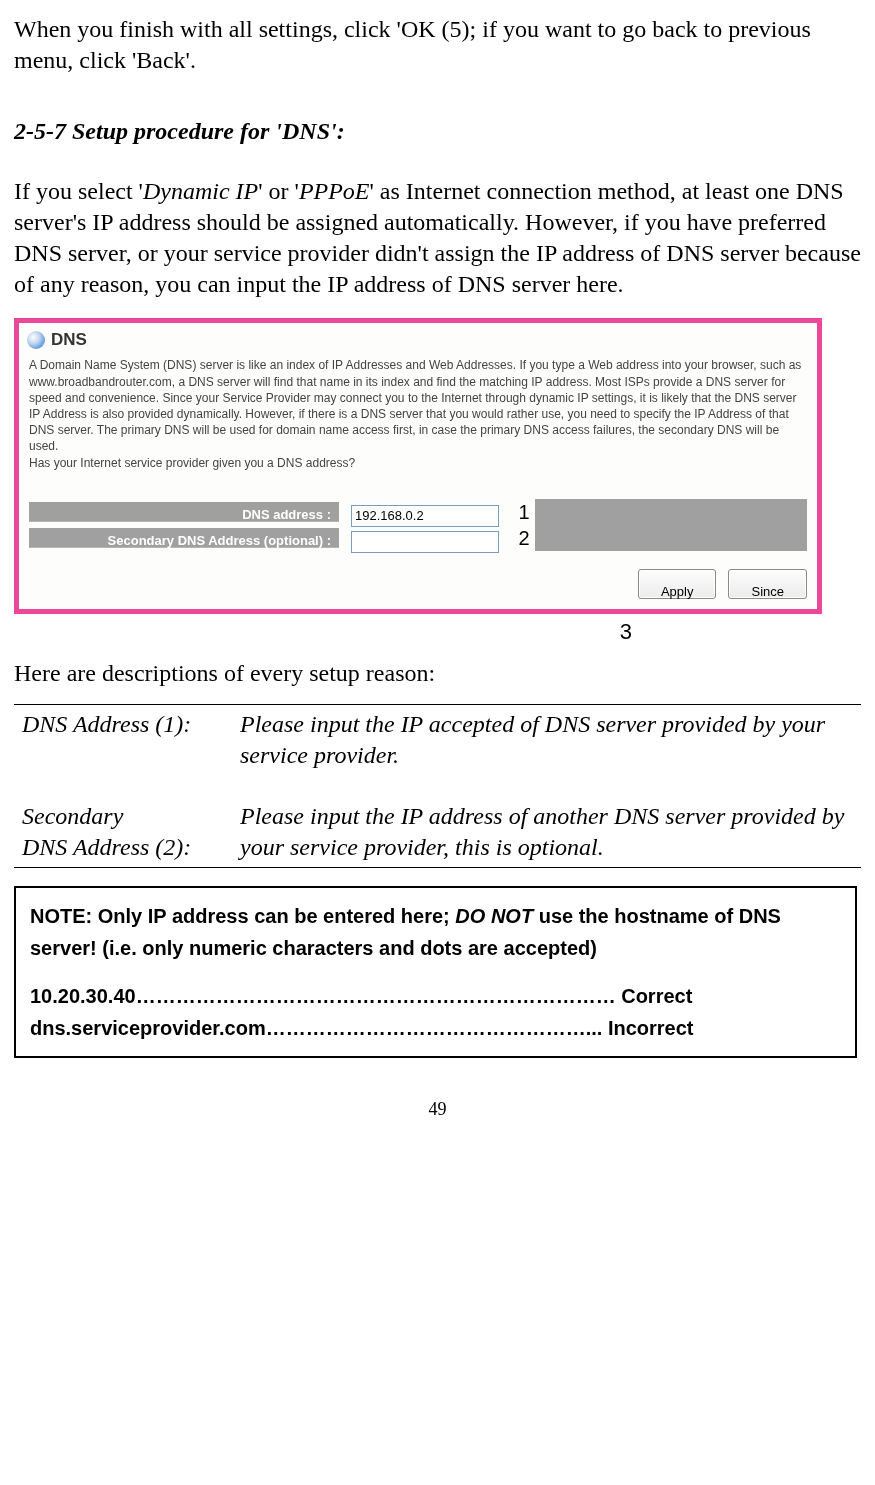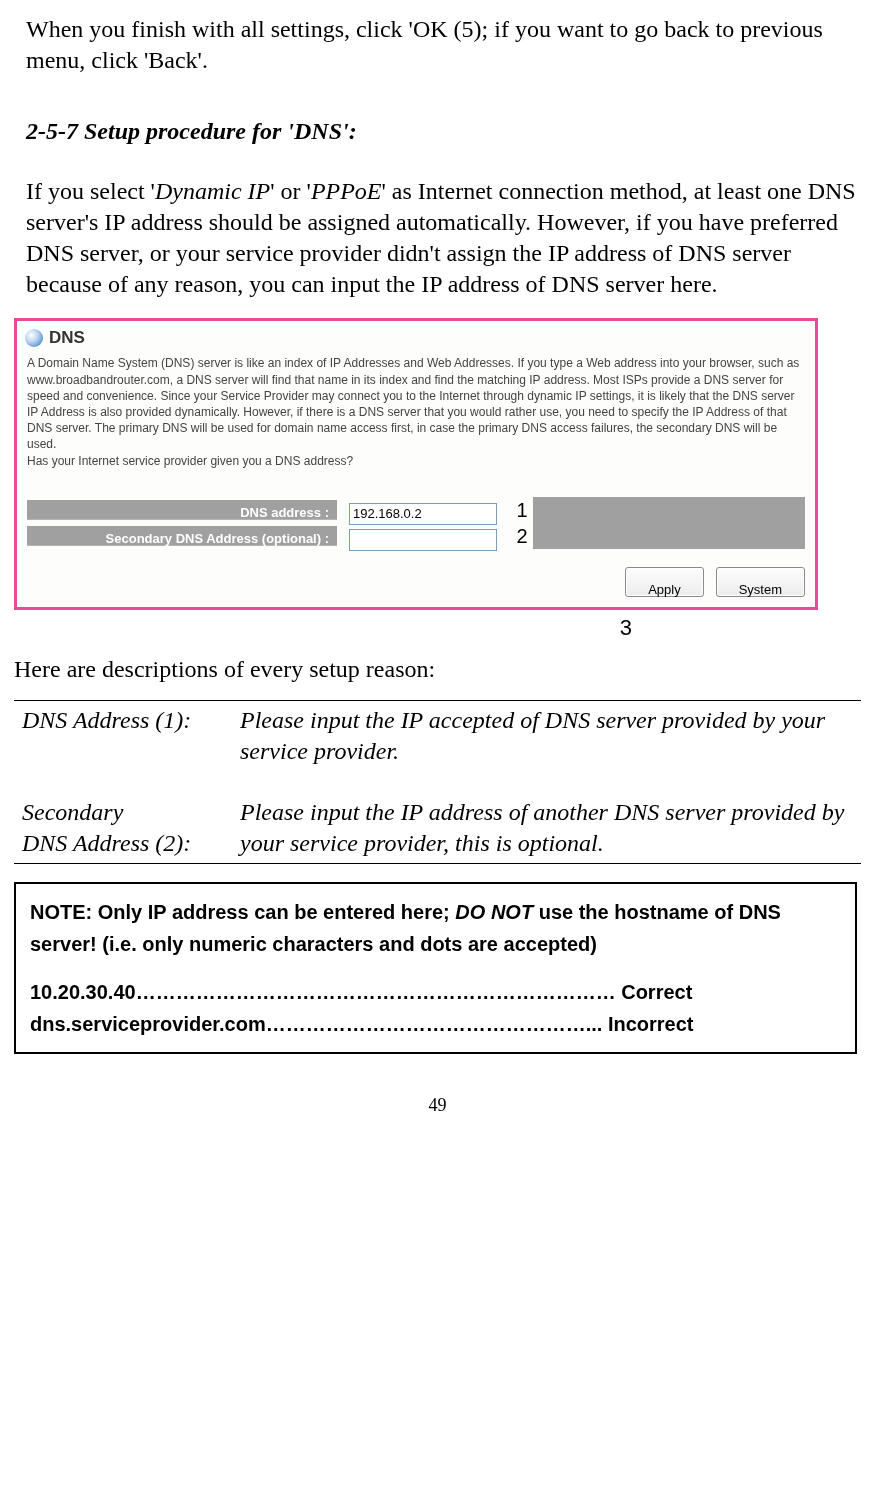--- a/index.html
+++ b/index.html
@@ -5,26 +5,26 @@
   body {
     margin: 0;
     padding: 14px 14px 20px 14px;
     font-family: "Times New Roman", Times, serif;
     font-size: 24px;
     width: 875px;
     box-sizing: border-box;
     color: #000;
     line-height: 1.3;
   }
-  .para { margin: 0 0 18px 12px; }
-  .heading { font-weight: bold; font-style: italic; margin: 40px 0 28px 12px; }
+  .para { margin: 0 0 18px 0; }
+  .heading { font-weight: bold; font-style: italic; margin: 40px 0 28px 0; }
   .italic { font-style: italic; }
 
   .screenshot {
-    border: 3px solid #ec4899;
+    border: 5px solid #ec4899;
     background: #fdfdfb;
     width: 798px;
     margin: 10px 0 4px 0;
     padding: 0;
     position: relative;
     font-family: Arial, sans-serif;
   }
   .dns-title {
     font-family: Arial, sans-serif;
     font-size: 17px;
@@ -185,21 +185,21 @@
       <div class="form-input-cell">
         <input type="text" value="" style="">
       </div>
       <div class="ann">2</div>
       <div class="form-rest"></div>
     </div>
   </div>
 
   <div class="buttons-row">
     <button class="winbtn">Apply</button>
-    <button class="winbtn">System</button>
+    <button class="winbtn">Since</button>
   </div>
 </div>
 <div class="ann3">3</div>
 
 <p class="desc-heading">Here are descriptions of every setup reason:</p>
 
 <hr class="hr">
 <table class="defs">
   <tbody>
       <tr>

